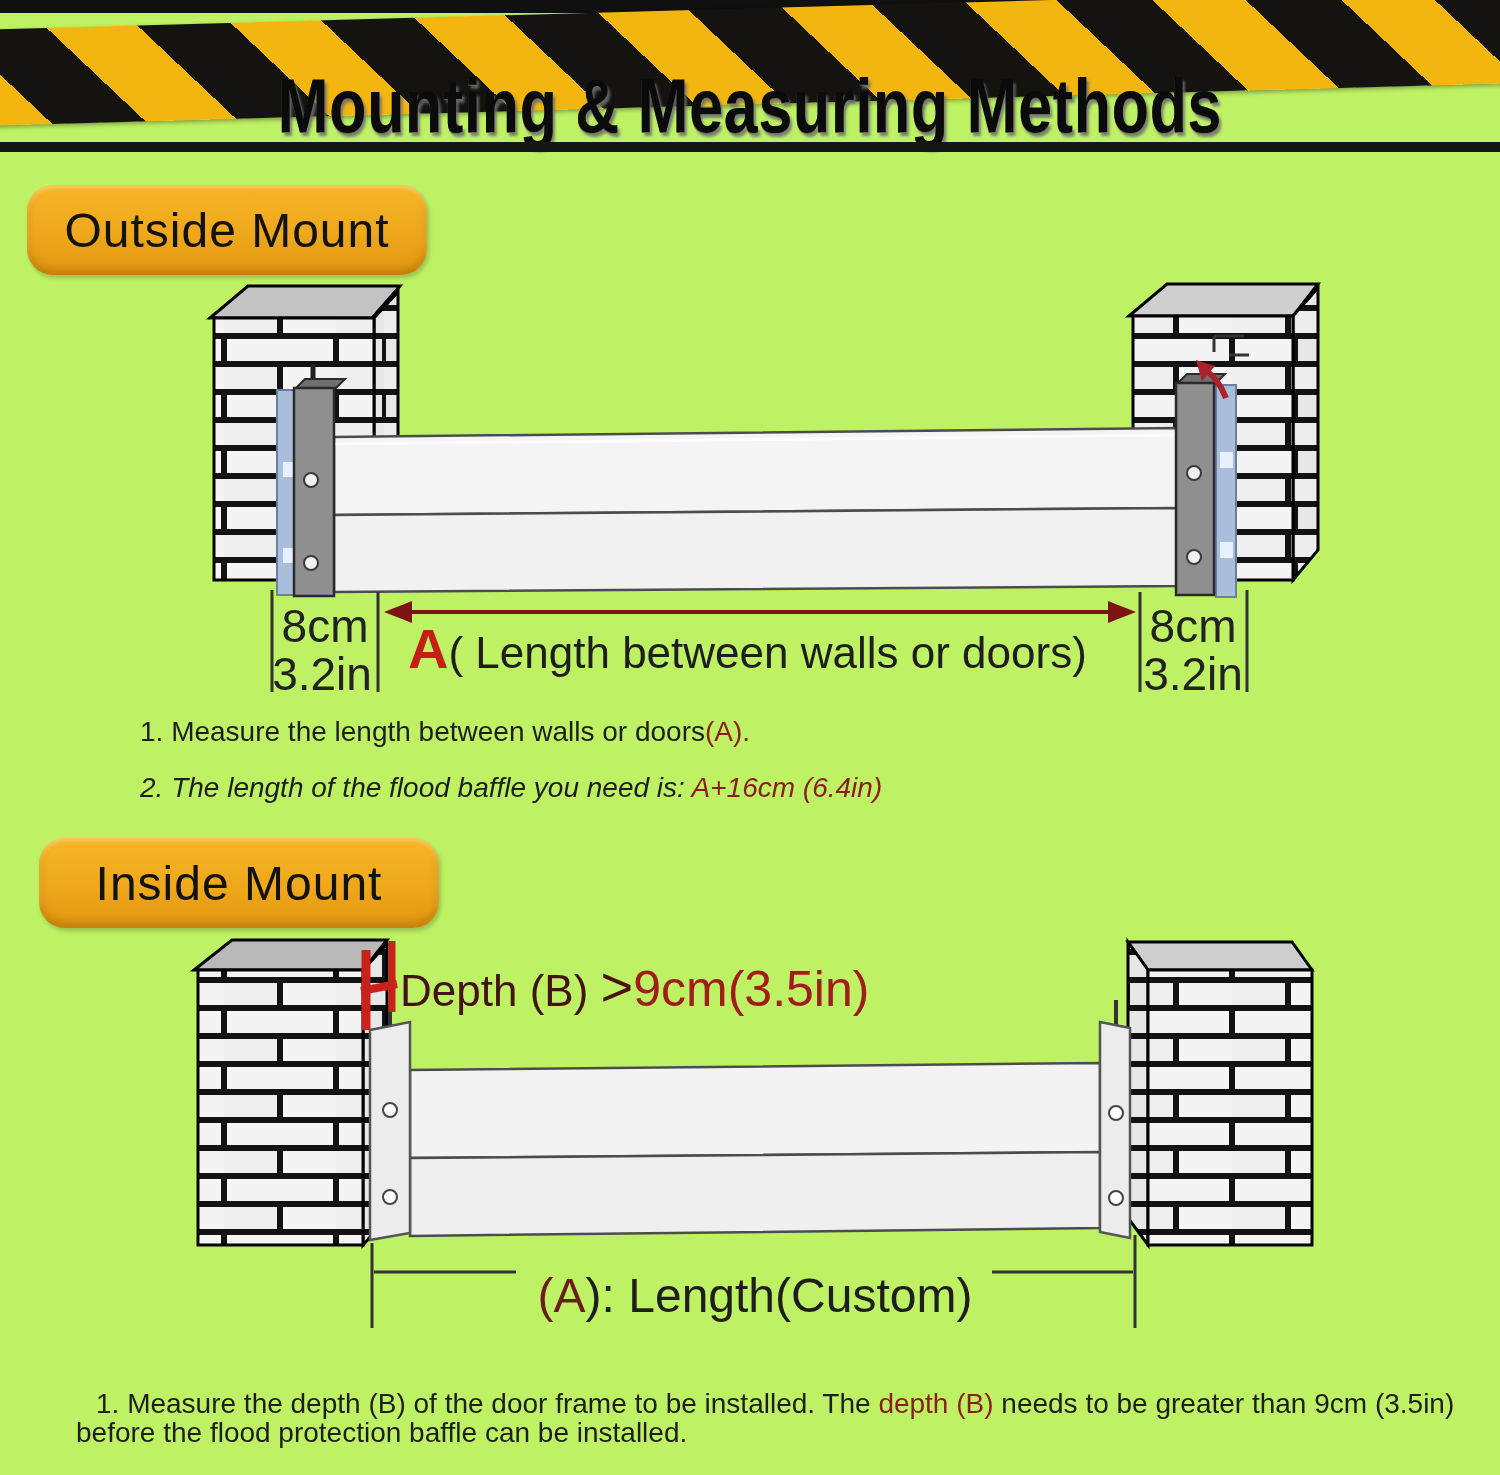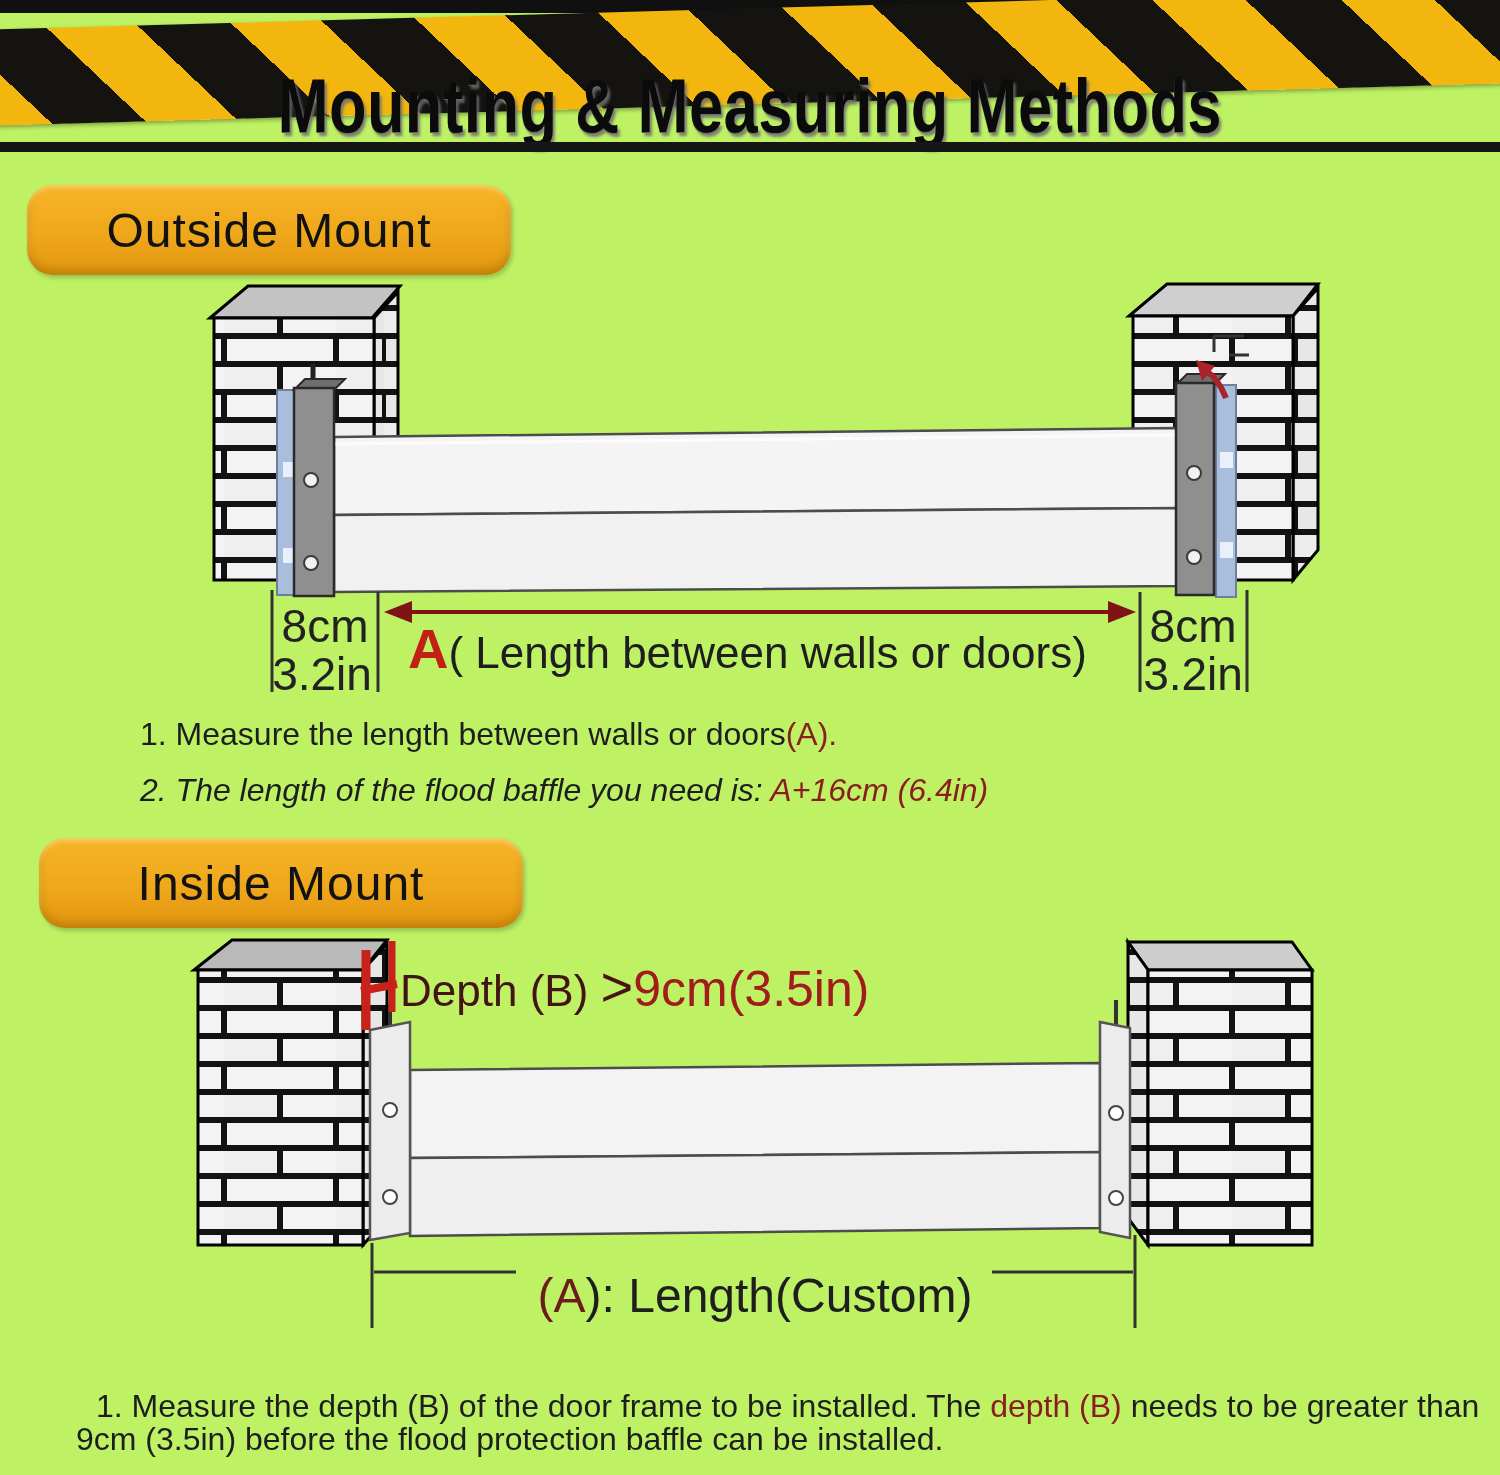--- a/index.html
+++ b/index.html
@@ -16,30 +16,30 @@
     transform:rotate(-1.6deg);transform-origin:60% 50%;
     box-shadow:0 2px 4px rgba(0,0,0,.35);
   }
   #page-title{
     top:62px;left:50%;transform:translateX(-50%) scaleX(.8);transform-origin:center;
     white-space:nowrap;font-size:76px;font-weight:700;letter-spacing:1px;color:#0b0b0b;
     text-shadow:3px 4px 3px rgba(110,110,110,.85), 0 1px 0 #555;
   }
   #title-underbar{left:0;top:142px;width:1500px;height:10px;background:#161616;}
   .badge{
-    width:484px;height:90px;border-radius:26px;
+    width:400px;height:90px;border-radius:26px;
     background:linear-gradient(180deg,#f6b525 0%,#efa71c 55%,#e1960e 100%);
     box-shadow:inset 0 -5px 8px rgba(130,80,0,.35), inset 0 3px 4px rgba(255,235,170,.55), 2px 3px 4px rgba(0,0,0,.2);
     display:flex;align-items:center;justify-content:center;
     font-size:48px;color:#121212;letter-spacing:1px;
   }
   #badge-outside{left:27px;top:185px;}
   #badge-inside{left:27px;top:838px;margin-left:12px;}
   #diagram-svg{left:0;top:0;width:1500px;height:1475px;}
-  .step-line{font-size:32px;color:#1e1e1e;white-space:nowrap;}
+  .step-line{font-size:28px;color:#1e1e1e;white-space:nowrap;}
   .hl-red{color:#8a1d1d;}
   .hl-red2{color:#8a1d1d;}
   #out-step1{left:140px;top:716px;}
   #out-step2{left:140px;top:772px;font-style:italic;}
   #in-step1{left:106px;top:1336px;}
   #in-step2{left:76px;top:1390px;width:1412px;white-space:normal;text-indent:20px;line-height:1.02;}
   svg text{font-family:"Liberation Sans", sans-serif;}
 </style>
 </head>
 <body>

